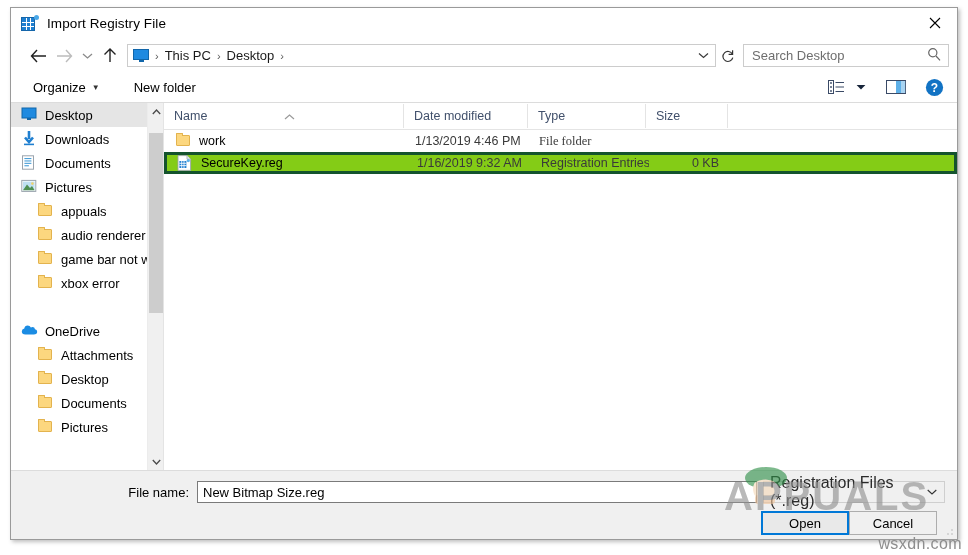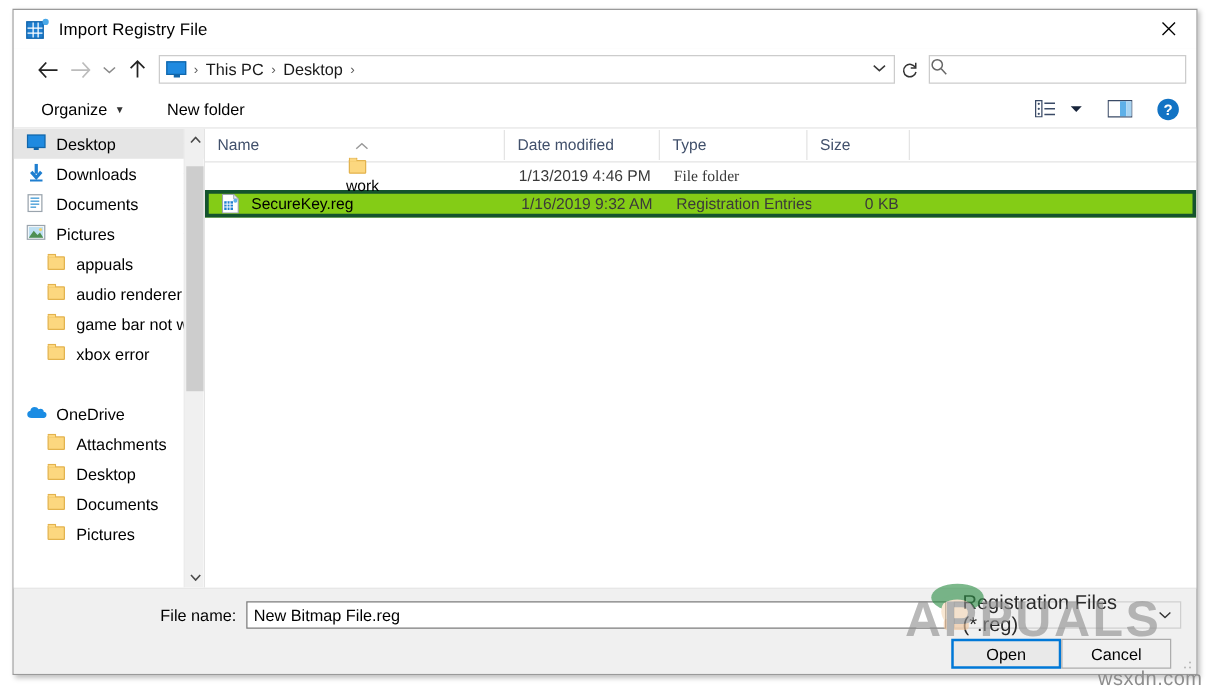--- a/index.html
+++ b/index.html
@@ -582,20 +582,21 @@
       </div>
 
       <div class="refresh-btn">
         <svg width="14" height="14" viewBox="0 0 14 14">
           <path d="M11.4 5.2 A5 5 0 1 0 11.8 8.6" stroke="#333" stroke-width="1.2" fill="none"></path>
           <path d="M11.6 1.2 L11.6 5.4 L7.6 5.4" stroke="#333" stroke-width="1.2" fill="none"></path>
         </svg>
       </div>
 
       <div class="searchbox">
+        <span class="search-placeholder">Search Desktop</span>
         <span class="search-icon">
           <svg width="14" height="14" viewBox="0 0 14 14">
             <circle cx="5.8" cy="5.8" r="4.1" stroke="#666" stroke-width="1.2" fill="none"></circle>
             <path d="M9 9 L13 13.4" stroke="#666" stroke-width="1.2" fill="none"></path>
           </svg>
         </span>
       </div>
     </div>
 
     <div class="commandbar">
@@ -775,21 +776,21 @@
         <div class="col-headers" id="col-headers">
             <div class="col-h" style="width: 240px;"><span>Name</span><span class="sort-caret"><svg width="11" height="6" viewBox="0 0 11 6">
                   <path d="M1 5 L5.5 1 L10 5" stroke="#9a9a9a" stroke-width="1.2" fill="none"></path>
                 </svg></span></div>
             <div class="col-h" style="width: 124px;"><span>Date modified</span></div>
             <div class="col-h" style="width: 118px;"><span>Type</span></div>
             <div class="col-h" style="width: 82px;"><span>Size</span></div>
           </div>
         <div class="rows" id="file-rows">
             <div class="row">
-              <div class="cell name" style="width: 240px; flex-direction: column;">
+              <div class="cell name" style="width: 240px;">
                 <span class="row-icon">
                   <span class="folder"></span>
                 </span>
                 <span>work</span>
               </div>
               <div class="cell dim" style="width: 124px;">1/13/2019 4:46 PM</div>
               <div class="cell dim" style="width: 118px; font-family: Liberation Serif, serif;">File folder</div>
               <div class="cell dim size" style="width: 82px;"></div>
             </div>
             <div class="row selected">
@@ -808,21 +809,21 @@
               <div class="cell dim" style="width: 118px;">Registration Entries</div>
               <div class="cell dim size" style="width: 82px;">0 KB</div>
             </div>
           </div>
       </div>
     </div>
 
     <div class="bottom">
       <div class="filename-row">
         <div class="filename-label">File name:</div>
-        <div class="filename-input">New Bitmap File.reg</div>
+        <div class="filename-input">New Bitmap Size.reg</div>
         <div class="filter-select">
           <span>Registration Files (*.reg)</span>
           <span class="filter-caret">
             <svg width="10" height="6" viewBox="0 0 10 6">
               <path d="M0.7 1 L5 5 L9.3 1" stroke="#333" stroke-width="1.1" fill="none"></path>
             </svg>
           </span>
         </div>
       </div>
 

